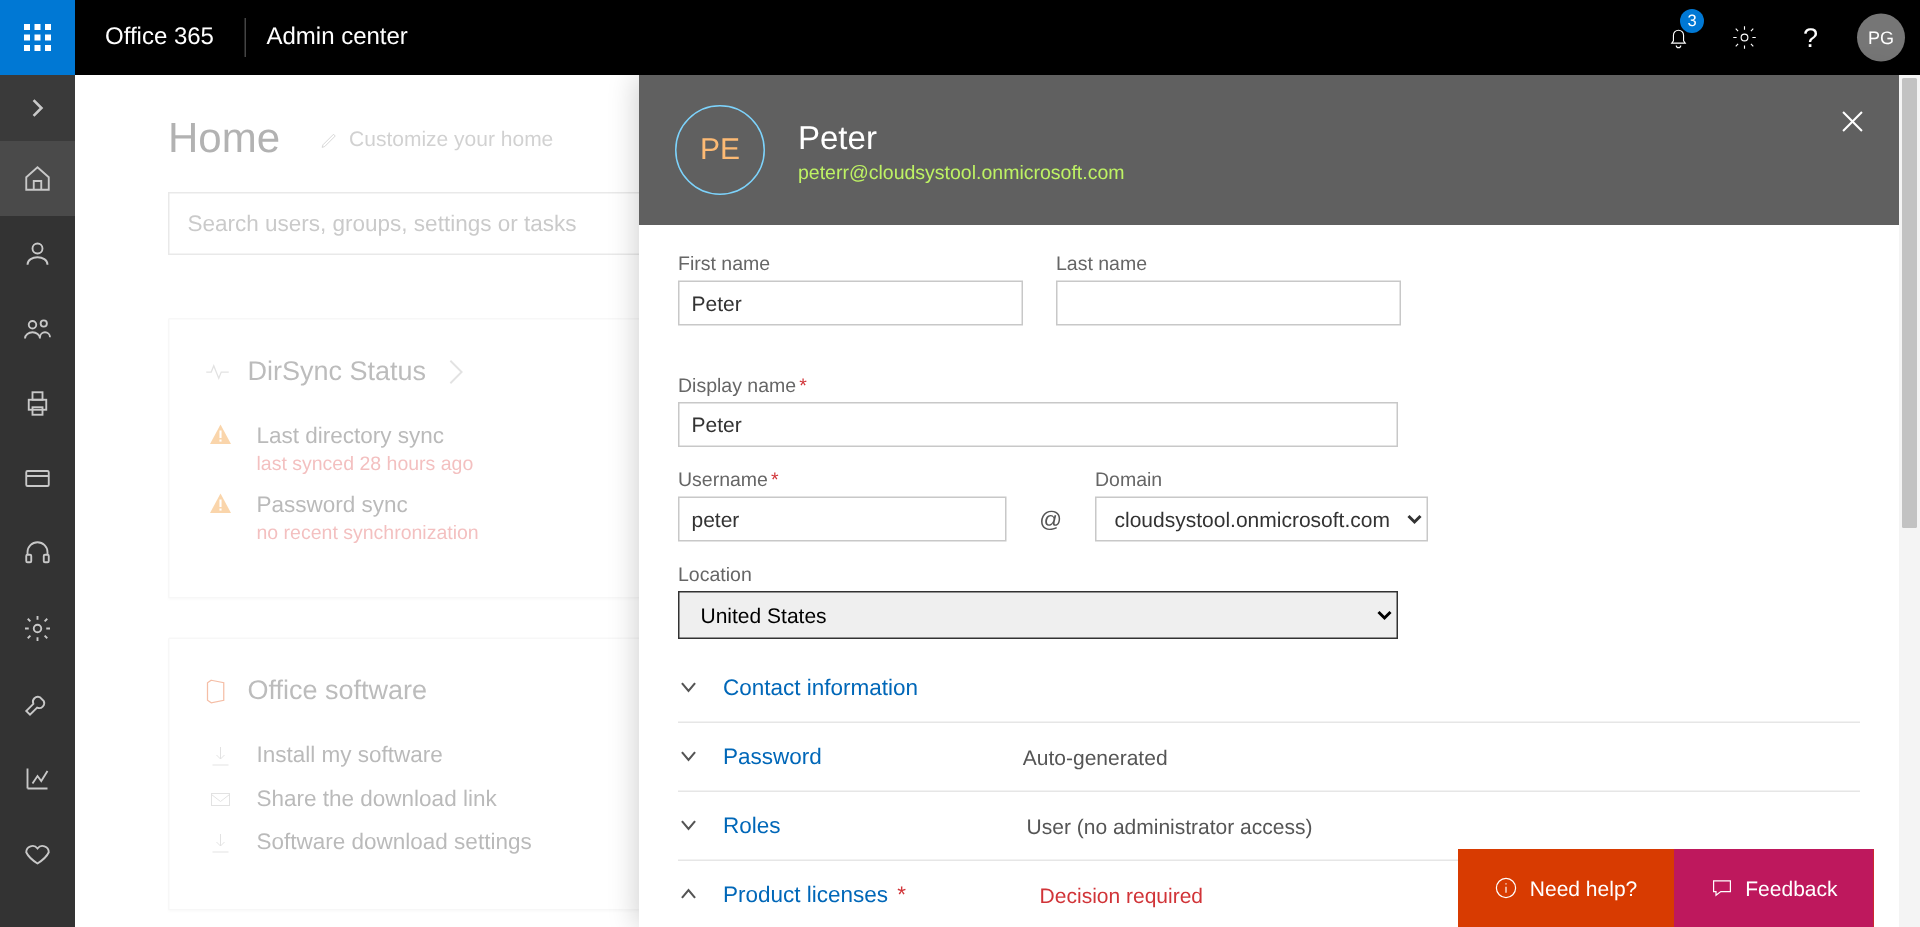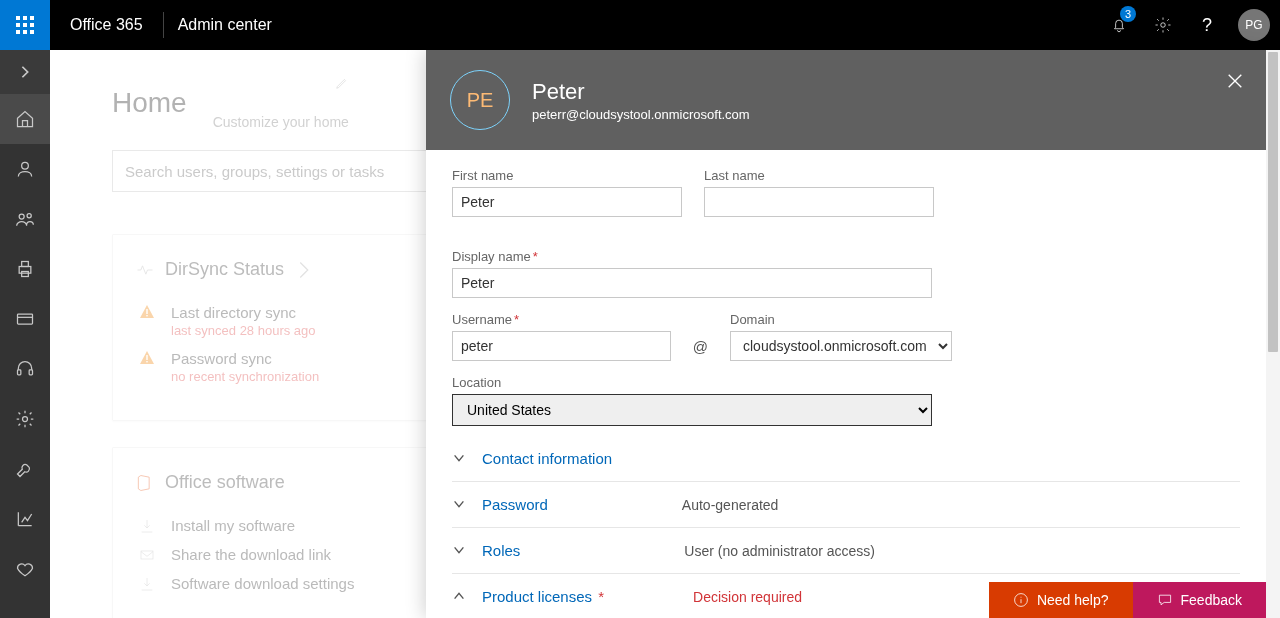--- a/index.html
+++ b/index.html
@@ -25,39 +25,39 @@
 .rail-item.active { background:#4a4a4a; }
 .rail-item svg { width:20px; height:20px; stroke:#c8c8c8; fill:none; stroke-width:1.5; }
 .rail-expand svg { width:14px; height:14px; stroke:#c8c8c8; fill:none; stroke-width:2; }
 
 
 .main { position:absolute; left:50px; top:50px; right:0; bottom:0; background:#fff; }
 .scrollable { position:absolute; inset:0; overflow:auto; padding: 26px 40px 40px 62px; }
 .dim { position:absolute; inset:0; background:rgba(255,255,255,0.55); pointer-events:none; }
 .home-row { display:flex; align-items:center; gap:26px; color:#555; margin-bottom:20px; }
 .home-title { font-size:28px; font-weight:300; color:#555; }
-.customize { color:#9a9a9a; font-size:14px; display:flex; align-items:flex-end; gap:24px;flex-direction:column; }
+.customize { color:#9a9a9a; font-size:14px; display:flex; align-items:flex-end; gap:6px; }
 .search { width: 100%; max-width: 1100px; height:42px; border:1px solid #cfcfcf; padding:0 12px; font-size:15px; color:#666; display:flex; align-items:center; margin-bottom:42px; }
 .card { border:1px solid #eee; border-radius:1px; padding: 24px 22px 30px 22px; margin-bottom:26px; box-shadow: 0 1px 2px rgba(0,0,0,0.04); max-width:1100px; }
 .card-title { display:flex; align-items:center; gap:10px; color:#6b6b6b; font-size:18px; margin-bottom:18px; }
 .card-title svg { width:20px; height:20px; stroke:#bfbfbf; fill:none; }
 .warnrow { display:flex; align-items:flex-start; gap:16px; padding: 6px 0 6px 4px; }
 .warnrow svg { width:16px; height:16px; }
 .warn-body { display:flex; flex-direction:column; gap:2px; }
 .warn-label { color:#666; font-size:15px; }
 .warn-sub { color:#e57373; font-size:13px; }
 .sw-row { display:flex; align-items:center; gap:16px; color:#666; font-size:15px; padding:6px 0 6px 4px; }
 .sw-row svg { width:16px; height:16px; stroke:#bfbfbf; fill:none; }
 
 
 .panel { position:absolute; top:50px; right:14px; bottom:0; width: 840px; background:#fff; box-shadow: -2px 0 18px rgba(0,0,0,0.18); display:flex; flex-direction:column; }
 .panel-header { background:#606060; color:#fff; padding: 20px 24px 20px 24px; display:flex; align-items:center; gap:22px; position:relative; }
 .pavatar { width:60px; height:60px; border-radius:50%; background:#606060; border:1px solid #7dd3fc; display:flex; align-items:center; justify-content:center; font-size:20px; color:#fdba74; }
 .pname { font-size:22px; font-weight:300; }
-.pemail { font-size:13px; color:#ffffff; margin-top:2px; }
+.pemail { font-size:13px; color:#bef264; margin-top:2px; }
 .close-x { position:absolute; right:18px; top:18px; width:26px; height:26px; display:flex; align-items:center; justify-content:center; }
 .close-x svg { width:18px; height:18px; stroke:#fff; stroke-width:1.5; }
 
 .panel-body { flex:1; overflow:auto; padding: 18px 26px 70px 26px; }
 .row2 { display:flex; gap:22px; margin-bottom:14px; }
 .field { flex:1; display:flex; flex-direction:column; gap:4px; }
 .flabel { font-size:13px; color:#666; }
 .req { color:#d13438; margin-left:2px; }
 .finput { height:30px; border:1px solid #c8c8c8; padding: 0 8px; font-size:14px; color:#333; background:#fff; }
 .fselect { height:30px; border:1px solid #c8c8c8; padding: 0 8px; font-size:14px; color:#333; background:#fff; }
@@ -66,21 +66,21 @@
 .loc-select { width: 480px; height:32px; border:1.5px solid #323232; padding:0 10px; font-size:14px; }
 
 .exp-row { display:flex; align-items:center; gap:14px; padding:14px 0; border-bottom:1px solid #e6e6e6; }
 .exp-row:first-of-type { border-top: none; margin-top: 8px; }
 .chev { width:16px; height:16px; }
 .chev svg { width:14px; height:14px; stroke:#555; fill:none; stroke-width:1.6; }
 .exp-link { color:#0067b8; font-size:15px;text-align:center; }
 .exp-val { color:#555; font-size:14px; margin-left: 120px; }
 .exp-val.red { color:#d13438; }
 
-.helpbar { position:absolute; right:14px; bottom:0; display:flex; height:36px; }
+.helpbar { position:absolute; right:31px; bottom:0; display:flex; height:52px; }
 .help1 { background:#d83b01; color:#fff; display:flex; align-items:center; gap:8px; padding:0 24px; font-size:14px; }
 .help2 { background:#be185d; color:#fff; display:flex; align-items:center; gap:8px; padding:0 24px; font-size:14px; }
 .help1 svg, .help2 svg { width:16px; height:16px; stroke:#fff; fill:none; }
 
 
 .scrollbar-fake { position:absolute; right:0; top:50px; bottom:0; width:14px; background:#f4f4f4; }
 .scrollbar-thumb { position:absolute; right:2px; top:52px; width:10px; height:300px; background:#c2c2c2; border-radius:1px; }
 
 
 .left-stripe { position:absolute; left:50px; top:50px; bottom:0; width:8px; background:#f4f4f4; }

